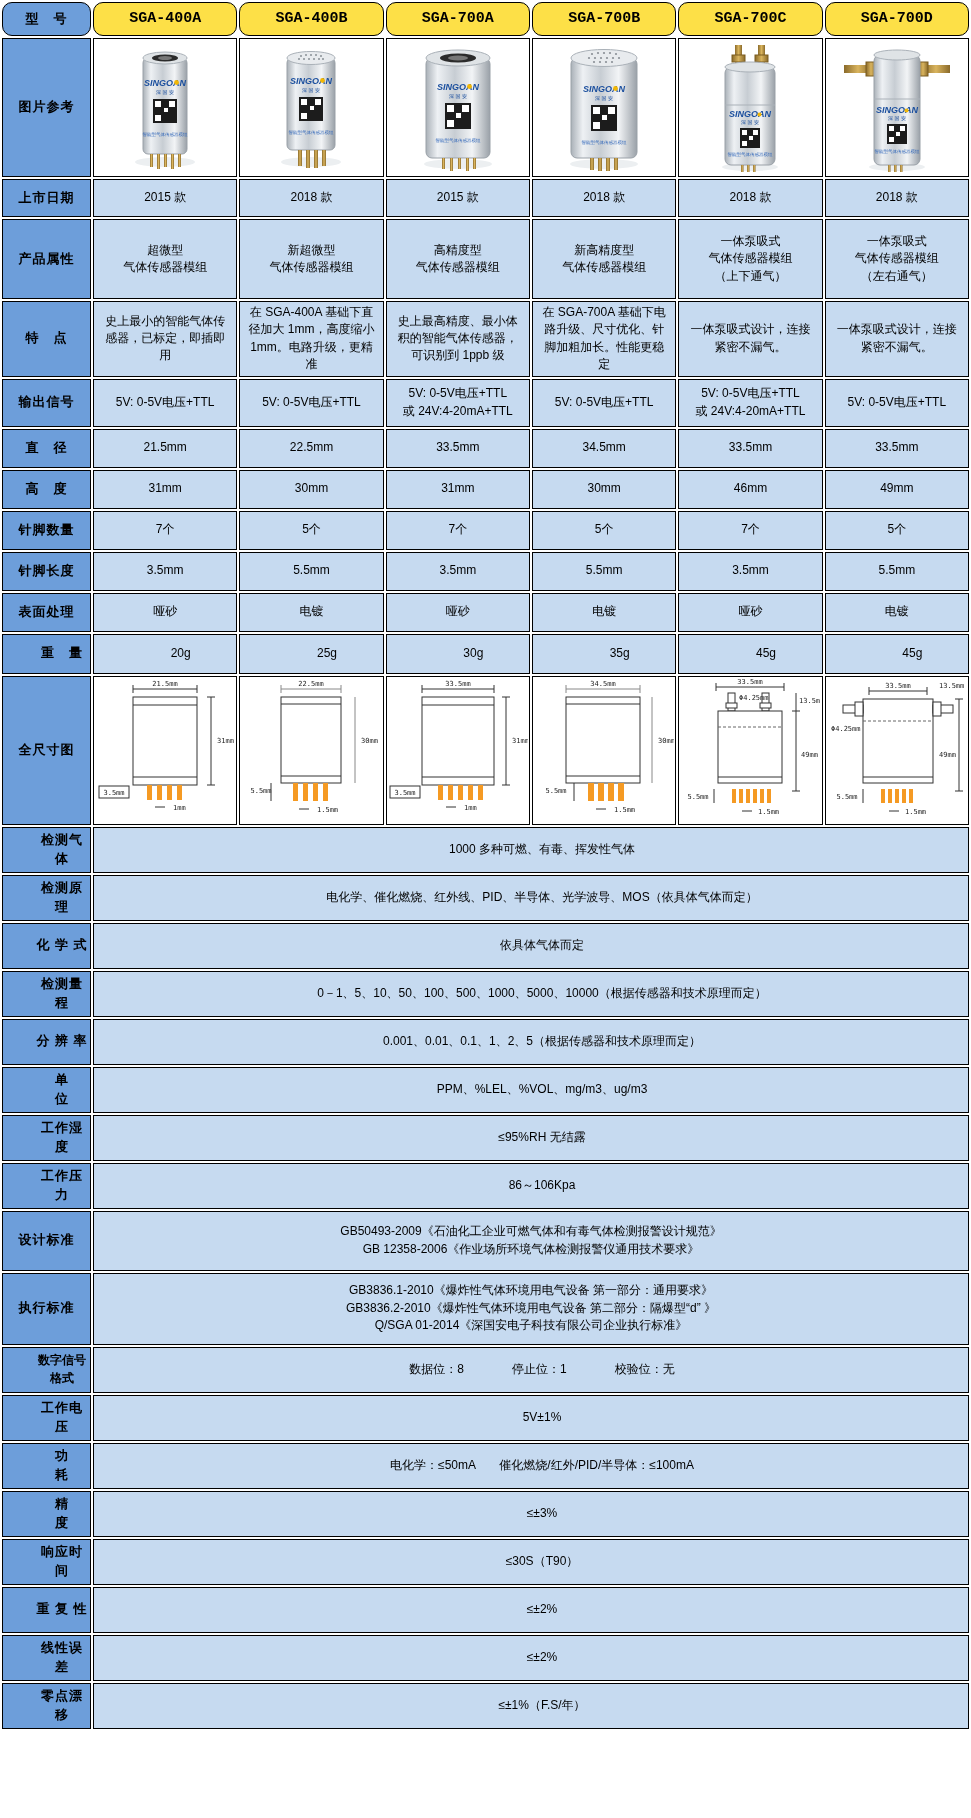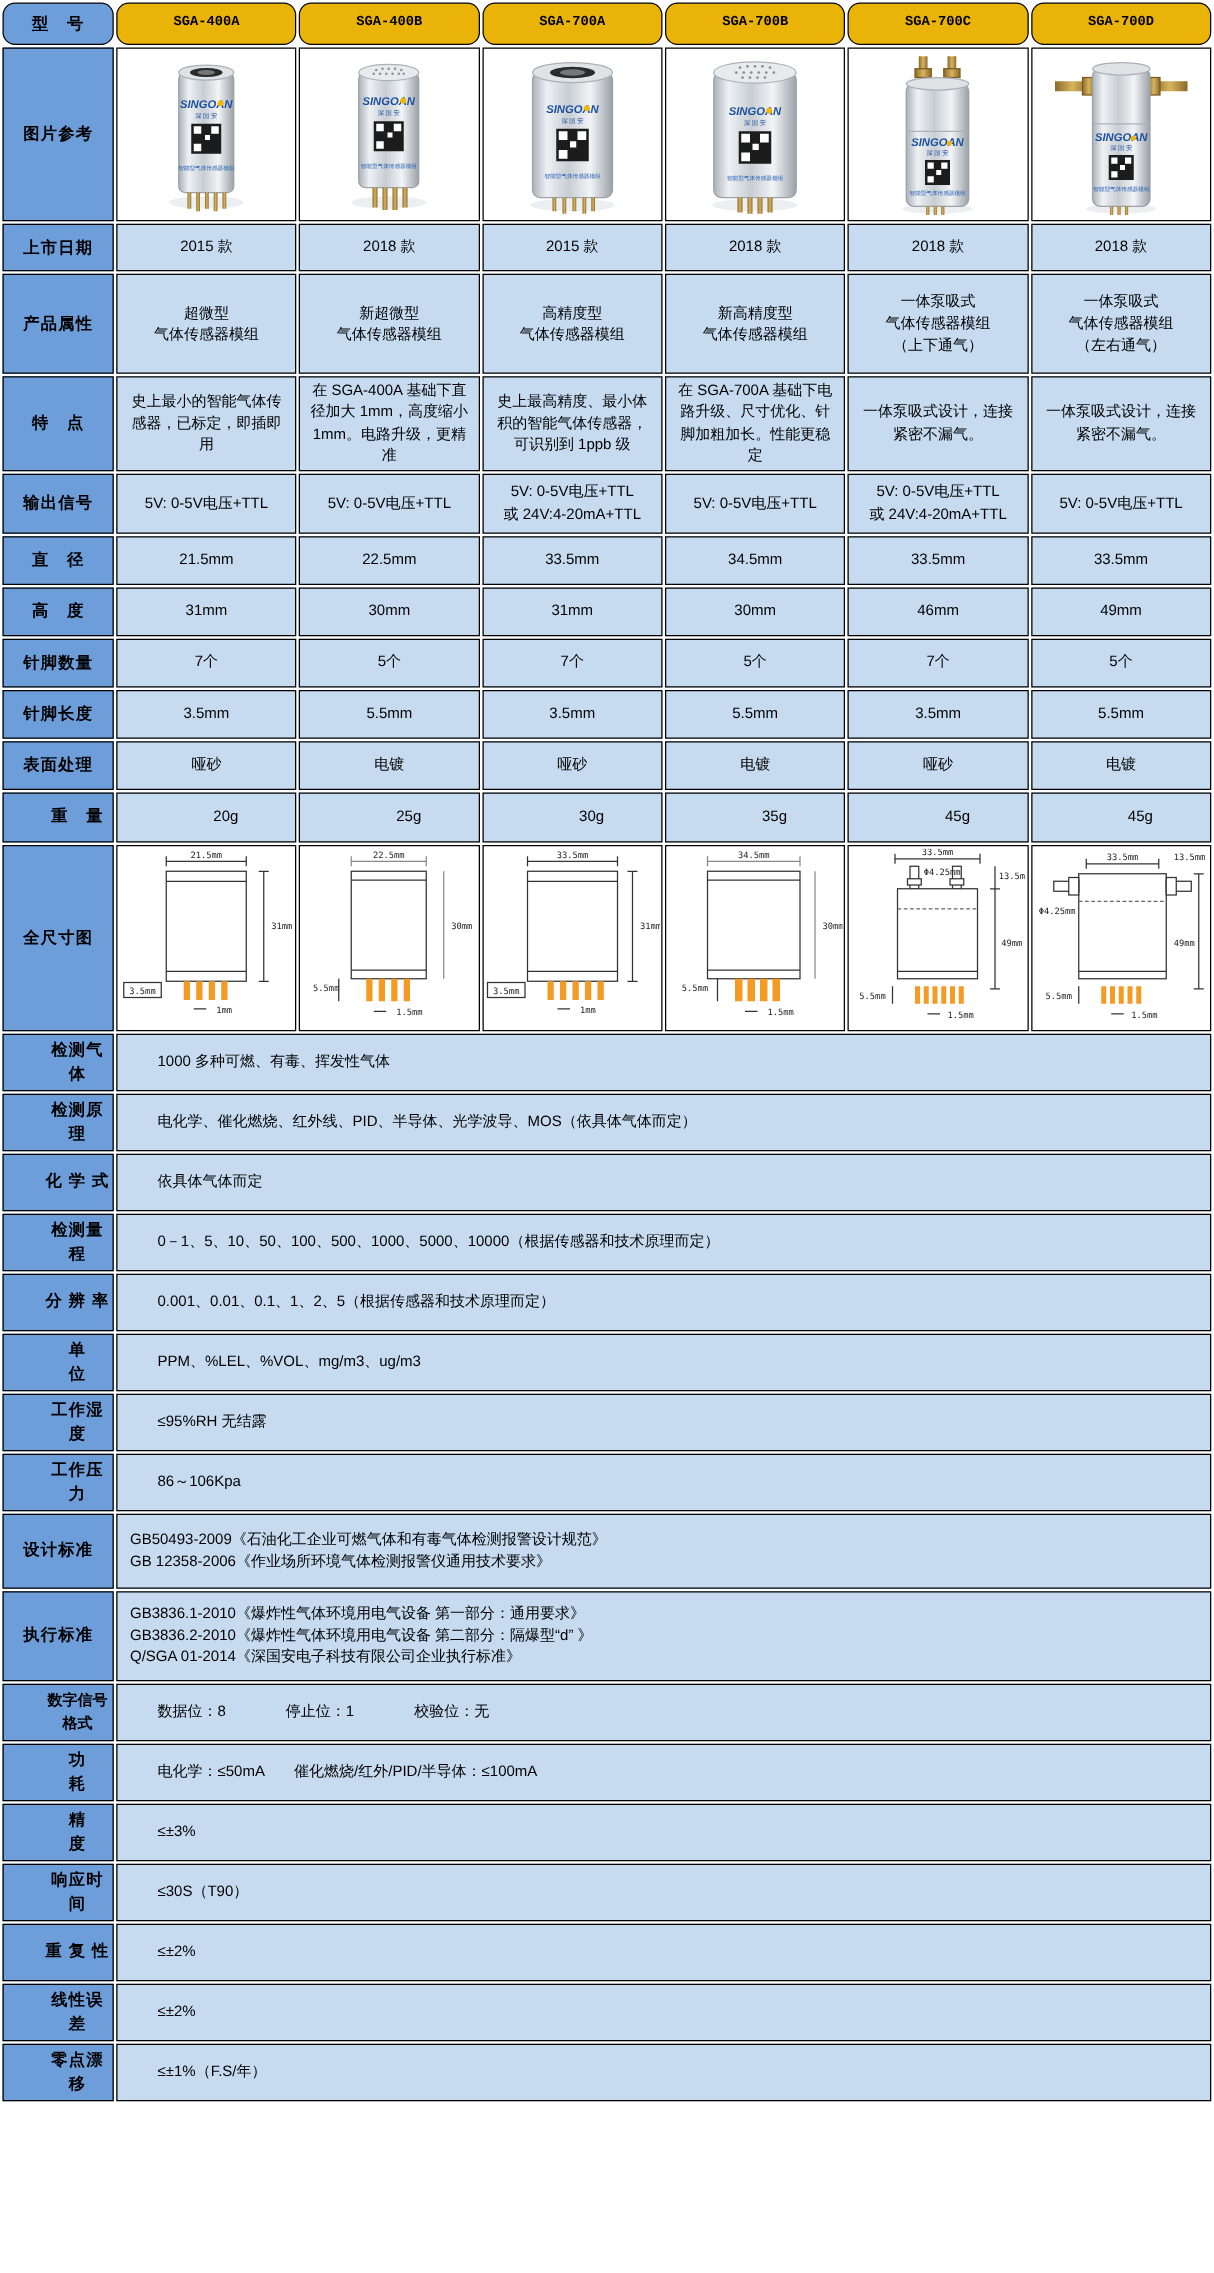--- a/index.html
+++ b/index.html
@@ -3,22 +3,22 @@
 <meta charset="utf-8">
 <style>
   html,body{margin:0;padding:0;background:#fff;}
   body{font-family:"Liberation Sans","DejaVu Sans",sans-serif;color:#000;}
   .sheet{width:971px;}
   table{width:971px;table-layout:fixed;border-collapse:separate;border-spacing:2px;background:#fff;}
   td{border:1px solid #000;vertical-align:middle;text-align:center;font-size:12px;line-height:1.45;overflow:hidden;}
   td.lbl{background:#6D9EDA;font-weight:bold;font-size:13px;letter-spacing:1px;}
   td.val{background:#C6DAF0;}
   td.white{background:#fff;}
-  td.mdl{background:#eab308;font-family:"Liberation Mono","DejaVu Sans Mono",monospace;font-weight:bold;font-size:11px;}
-  td.detail{background:#C6DAF0;text-align:left;padding:4px 10px;}
+  td.mdl{background:#fde047;font-family:"Liberation Mono","DejaVu Sans Mono",monospace;font-weight:bold;font-size:15px;}
+  td.detail{background:#C6DAF0;text-align:center;padding:4px 10px;}
   .pre{white-space:pre-line;}
   tr.h30 td{height:30px;border-radius:10px;} tr.h34 td{height:34px;} tr.h35 td{height:35px;}
   tr.h36 td{height:36px;padding-left:32px;} tr.h44 td{height:44px;} tr.h50 td{height:50px;}
   tr.h62 td{height:62px;} tr.h66 td{height:66px;} tr.h76 td{height:76px;}
   tr.h135 td{height:135px;} tr.h145 td{height:145px;}
   td.feat{padding:2px 6px;font-size:12px;}
   svg{display:block;margin:0 auto;}
   .dimtext{font-size:7px;fill:#222;font-family:"DejaVu Sans Mono",monospace;}
   .brand{font-size:9px;font-weight:bold;font-style:italic;fill:#1b4f9e;}
   .brandcn{font-size:5px;fill:#1b4f9e;}
@@ -548,20 +548,24 @@
           <td class="lbl">执行标准</td>
           <td class="detail pre" colspan="6">GB3836.1-2010《爆炸性气体环境用电气设备 第一部分：通用要求》
 GB3836.2-2010《爆炸性气体环境用电气设备 第二部分：隔爆型“d”  》
 Q/SGA 01-2014《深国安电子科技有限公司企业执行标准》</td>
         </tr>
 <tr class="h36">
           <td class="lbl" style="letter-spacing:0;font-size:12px">数字信号格式</td>
           <td class="detail pre" colspan="6">数据位：8　　　　停止位：1　　　　校验位：无</td>
         </tr>
 <tr class="h36">
+          <td class="lbl">工作电压</td>
+          <td class="detail pre" colspan="6">5V±1%</td>
+        </tr>
+<tr class="h36">
           <td class="lbl">功　　耗</td>
           <td class="detail pre" colspan="6">电化学：≤50mA　　催化燃烧/红外/PID/半导体：≤100mA</td>
         </tr>
 <tr class="h36">
           <td class="lbl">精　　度</td>
           <td class="detail pre" colspan="6">≤±3%</td>
         </tr>
 <tr class="h36">
           <td class="lbl">响应时间</td>
           <td class="detail pre" colspan="6">≤30S（T90）</td>

